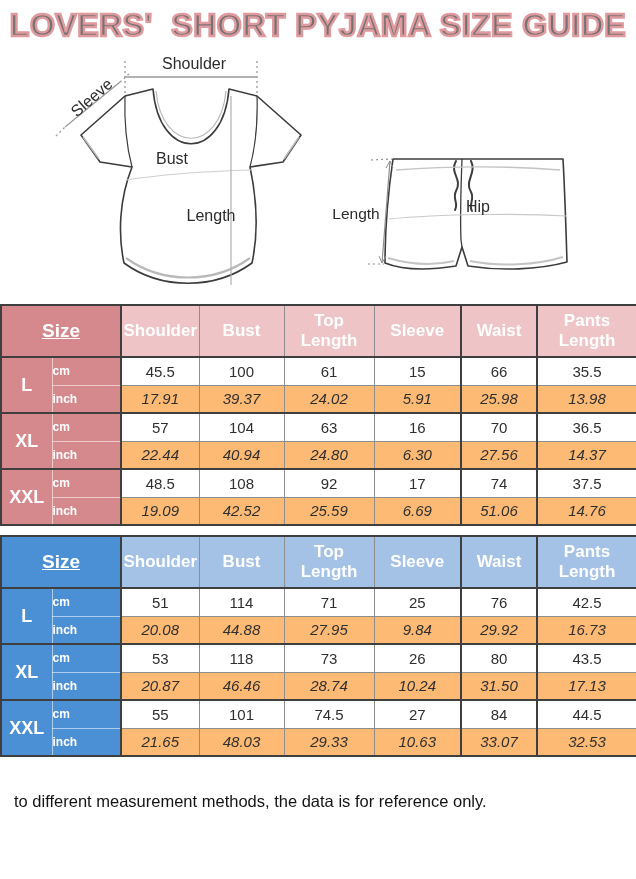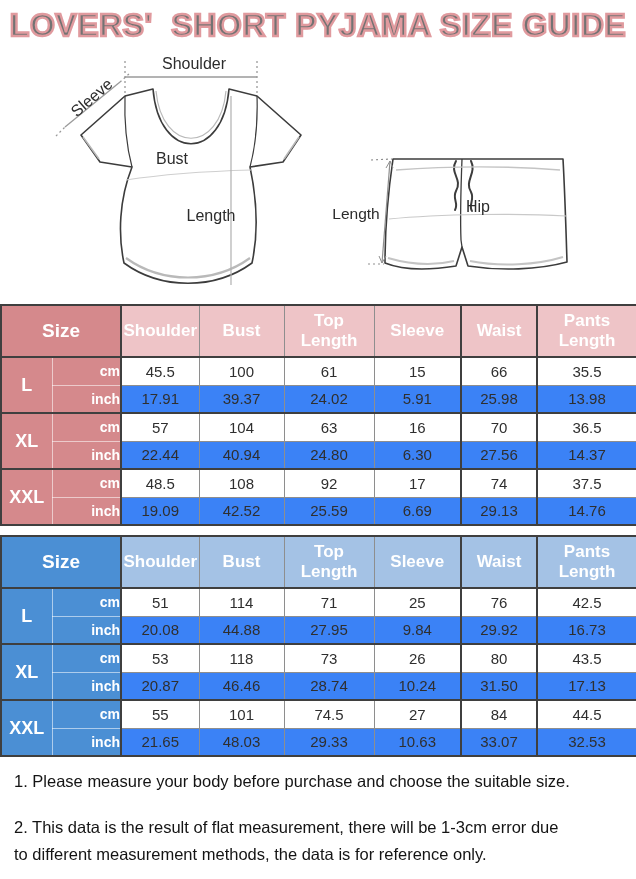--- a/index.html
+++ b/index.html
@@ -27,34 +27,34 @@
   }
   .size-table.second{margin-top:9px;}
   .w0{width:51px}.w1{width:69px}.w2{width:78px}.w3{width:85px}
   .w4{width:90px}.w5{width:87px}.w6{width:76px}.w7{width:100px}
   .size-table th,.size-table td{padding:0;border:1px solid #8e8e8e;}
   .size-table thead th{
     height:50px;font-weight:bold;color:#fff;font-size:17px;
     border-left:1px solid rgba(255,255,255,.8);
     border-bottom:1px solid #8a8a8a;
   }
-  .size-table thead th.size-hd{font-size:19px;border-left:none;}
+  .size-table thead th.size-hd{font-size:19px;border-left:none;text-decoration:underline;}
   .pink .size-hd{background:var(--pink-dark,#d5898c);}
   .pink .col-hd{background:var(--pink-light,#eec4c7);}
   .blue .size-hd{background:var(--blue-dark,#4b8fd4);}
   .blue .col-hd{background:var(--blue-light,#a4c2e5);}
   .size-table tbody tr{height:28px;}
   .size-lbl{font-size:18px;font-weight:bold;color:#fff;text-align:center;}
-  .unit{font-size:14px;font-weight:bold;color:#fff;text-align:right;}
+  .unit{font-size:12px;font-weight:bold;color:#fff;text-align:left;}
   .pink .size-lbl,.pink .unit{background:var(--pink-dark,#d5898c);border:1px solid rgba(255,255,255,.55);}
   .blue .size-lbl,.blue .unit{background:var(--blue-dark,#4b8fd4);border:1px solid rgba(255,255,255,.55);}
   .size-table td{
     background:#ffffff;text-align:center;font-size:15px;color:#2f2f2f;
   }
-  .inch-row td{background:#3b82f6;border-top:1px solid #c2c2c2;}
+  .inch-row td{background:#fdba74;border-top:1px solid #c2c2c2;font-style:italic;}
   .grp th,.grp td{border-top:2px solid #3f3f3f !important;}
   .bd-r{border-right:2px solid #3f3f3f !important;}
   
   .notes{padding:8px 14px 0 14px;color:#141414;}
   .notes .heading{font-size:18px;font-weight:bold;}
   .notes .n1{font-size:16.5px;margin-top:7px;}
   .notes .n2{font-size:16.5px;margin-top:23px;line-height:27px;}
 </style>
 </head>
 <body>
@@ -190,21 +190,21 @@
       <td class="bd-r">17</td>
       <td class="bd-r">74</td>
       <td>37.5</td>
     </tr>
     <tr class="inch-row">
       <th class="unit bd-r">inch</th>
       <td>19.09</td>
       <td>42.52</td>
       <td>25.59</td>
       <td class="bd-r">6.69</td>
-      <td class="bd-r">29.13</td>
+      <td class="bd-r">51.06</td>
       <td>14.76</td>
     </tr>
   </tbody>
 </table>
 
 <table class="size-table blue second">
   <colgroup>
       <col class="w0">
       <col class="w1">
       <col class="w2">
@@ -280,18 +280,16 @@
       <td>48.03</td>
       <td>29.33</td>
       <td class="bd-r">10.63</td>
       <td class="bd-r">33.07</td>
       <td>32.53</td>
     </tr>
   </tbody>
 </table>
 
 <div class="notes">
-  <div class="n1">1. Please measure your body before purchase and choose the suitable size.</div>
   <div class="n2">
-    <div>2. This data is the result of flat measurement, there will be 1-3cm error due</div>
     <div>to different measurement methods, the data is for reference only.</div>
   </div>
 </div>
 
 </body></html>

